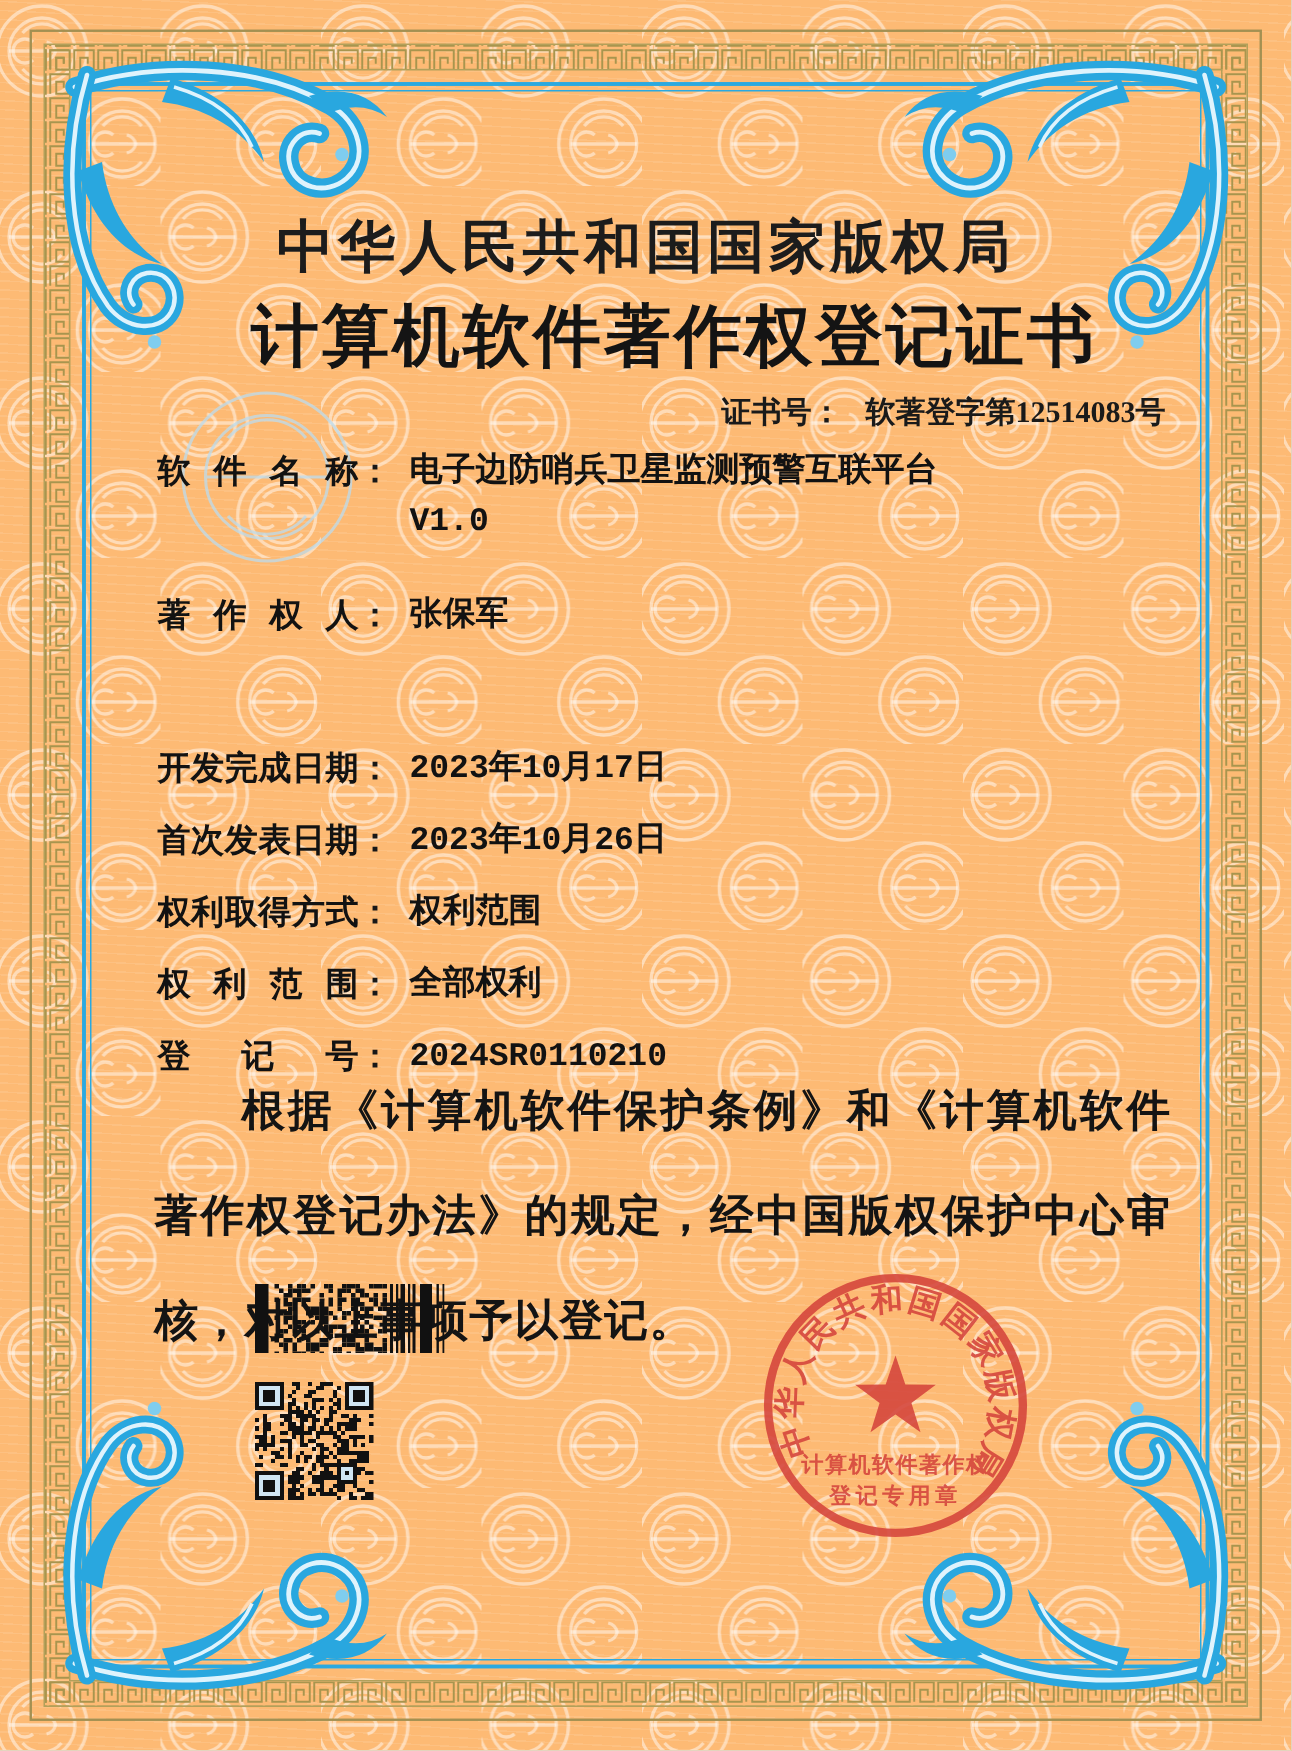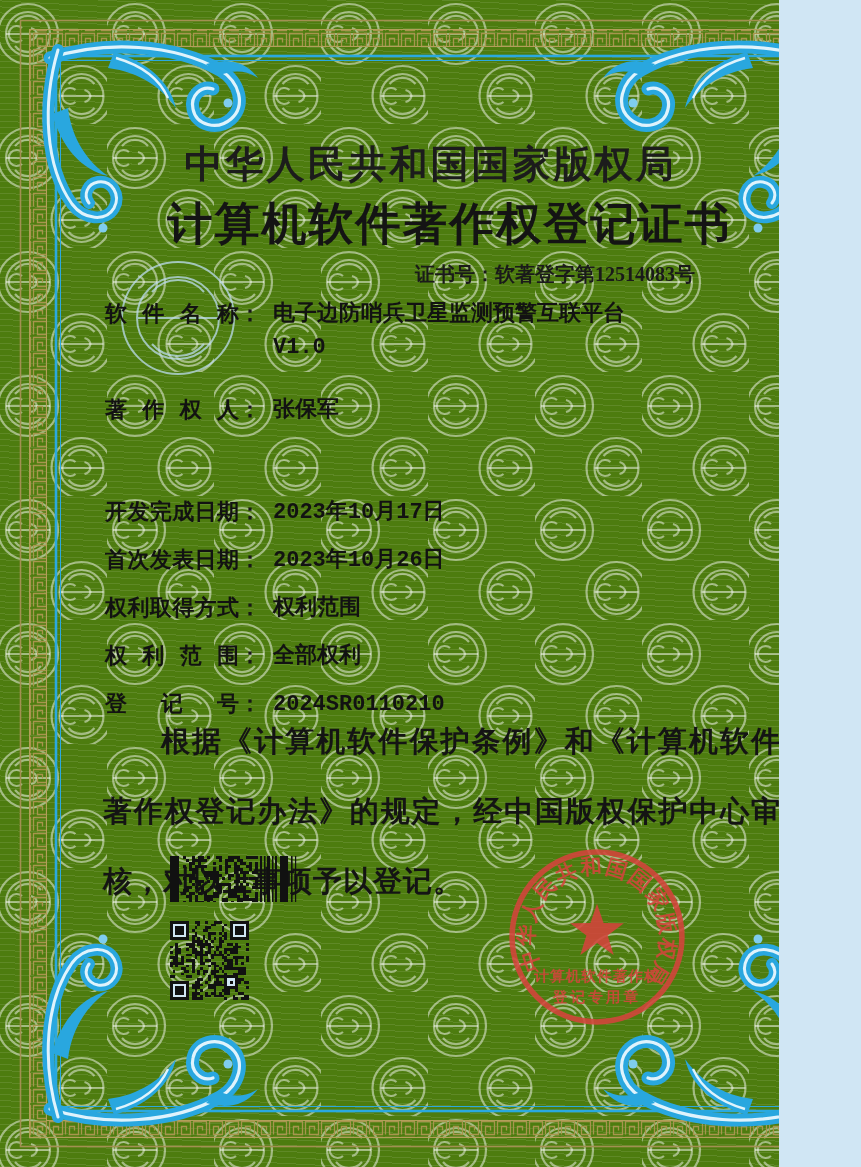--- a/index.html
+++ b/index.html
@@ -1,18 +1,18 @@
 <!DOCTYPE html>
 <html><head>
 <meta charset="utf-8">
 <style>
   html,body{margin:0;padding:0;background:#d0e6f4;}
   .page{
-    position:relative;width:779px;height:1167px;overflow:hidden;
-    background:#4d7c0f;
+    position:relative;width:861px;height:1167px;overflow:hidden;
+    background:#fdba74;
     font-family:"Liberation Sans","DejaVu Sans",sans-serif;
     color:#171717;
   }
   
   .page::before{
     content:"";position:absolute;inset:0;z-index:0;pointer-events:none;
     background:repeating-linear-gradient(3deg, rgba(255,255,255,.10) 0 1px, rgba(0,0,0,0) 1px 6px);
   }
   .layer{position:absolute;inset:0;}
   .wm{z-index:1;}
@@ -23,21 +23,21 @@
     left:0;top:139px;width:861px;text-align:center;
     font-family:"Liberation Serif","DejaVu Serif",serif;
     font-weight:bold;font-size:38px;letter-spacing:3px;color:#1c1c1c;
   }
   .doc-title{
     left:0;top:194px;width:861px;text-align:center;
     font-family:"Liberation Serif","DejaVu Serif",serif;
     font-weight:bold;font-size:45px;letter-spacing:2px;color:#141414;margin-left:19px;
   }
   .certno{
-    right:84px;top:261px;display:flex;
+    right:84px;top:261px;display:flex;gap:16px;
     font-family:"Liberation Serif","DejaVu Serif",serif;
     font-weight:bold;font-size:20px;color:#1a1a1a;
   }
   .field-row{left:105px;display:flex;align-items:flex-start;}
   .field-label{
     display:inline-block;width:134px;font-weight:bold;font-size:22px;
     text-align:justify;text-align-last:justify;letter-spacing:0;color:#121212;
     line-height:31px;
   }
   .field-colon{font-weight:bold;font-size:22px;line-height:31px;}

